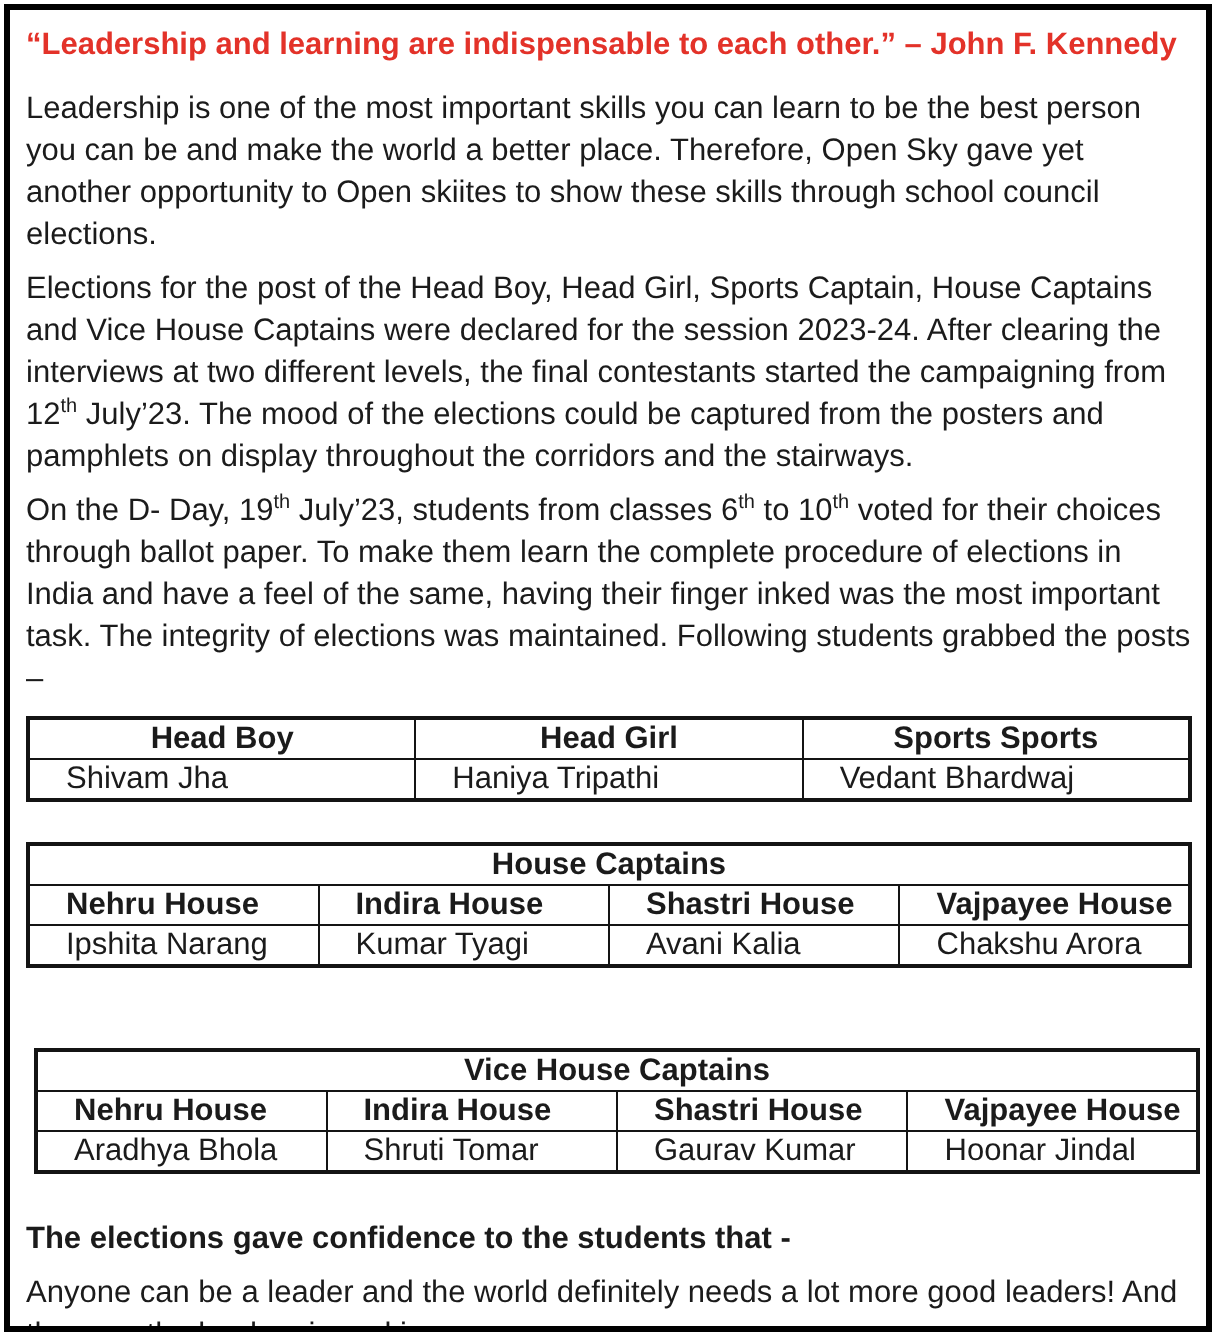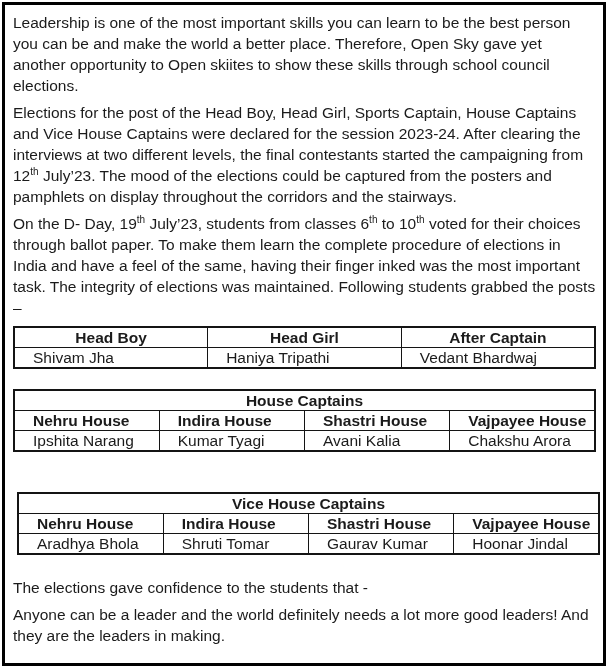--- a/index.html
+++ b/index.html
@@ -55,41 +55,42 @@
     height: 20px;
     overflow: hidden;
     white-space: nowrap;
   }
   table.doc-table th.centered { text-align: center; }
   table.doc-table th.left { text-align: left; }
   table.doc-table td { text-align: left; font-weight: normal; }
   .tbl-posts   { margin: 0 0 20px 0; }
   .tbl-house   { margin: 0 0 40px 0; }
   .tbl-vice    { margin: 0 0 22px 4px; }
-  .closing-statement { margin: 0 0 11px 0; }
+  .closing-statement { margin: 0 0 11px 0; font-weight: bold; }
   .closing-message   { margin: 0; }
 </style>
 </head>
 <body>
 
 <div class="page">
 
+  <p class="quote">“Leadership and learning are indispensable to each other.” – John F. Kennedy</p>
 
   <p class="body-para">Leadership is one of the most important skills you can learn to be the best person you can be and make the world a better place. Therefore, Open Sky gave yet another opportunity to Open skiites to show these skills through school council elections.</p>
 
   <p class="body-para"><span>Elections for the post of the Head Boy, Head Girl, Sports Captain, House Captains and Vice House Captains were declared for the session 2023-24. After clearing the interviews at two different levels, the final contestants started the campaigning from 12</span><sup class="ord">th</sup><span> July’23. The mood of the elections could be captured from the posters and pamphlets on display throughout the corridors and the stairways.</span></p>
 
   <p class="body-para pre-table"><span>On the D- Day, 19</span><sup class="ord">th</sup><span> July’23, students from classes 6</span><sup class="ord">th</sup><span> to 10</span><sup class="ord">th</sup><span> voted for their choices through ballot paper. To make them learn the complete procedure of elections in India and have a feel of the same, having their finger inked was the most important task.  The integrity of elections was maintained. Following students grabbed the posts –</span></p>
 
   <table class="doc-table tbl-posts">
     <tbody>
       <tr>
         <th class="centered">Head Boy</th>
         <th class="centered">Head Girl</th>
-        <th class="centered">After Captain</th>
+        <th class="centered">Sports Sports</th>
       </tr>
       <tr>
         <td>Shivam Jha</td>
         <td>Haniya Tripathi</td>
         <td>Vedant Bhardwaj</td>
       </tr>
     </tbody>
   </table>
 
   <table class="doc-table tbl-house">

